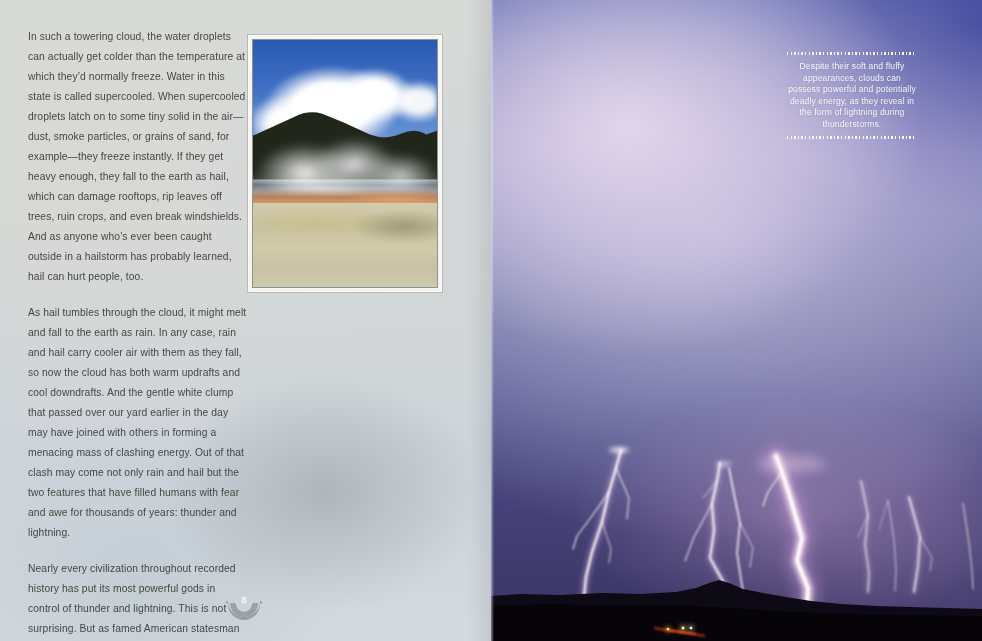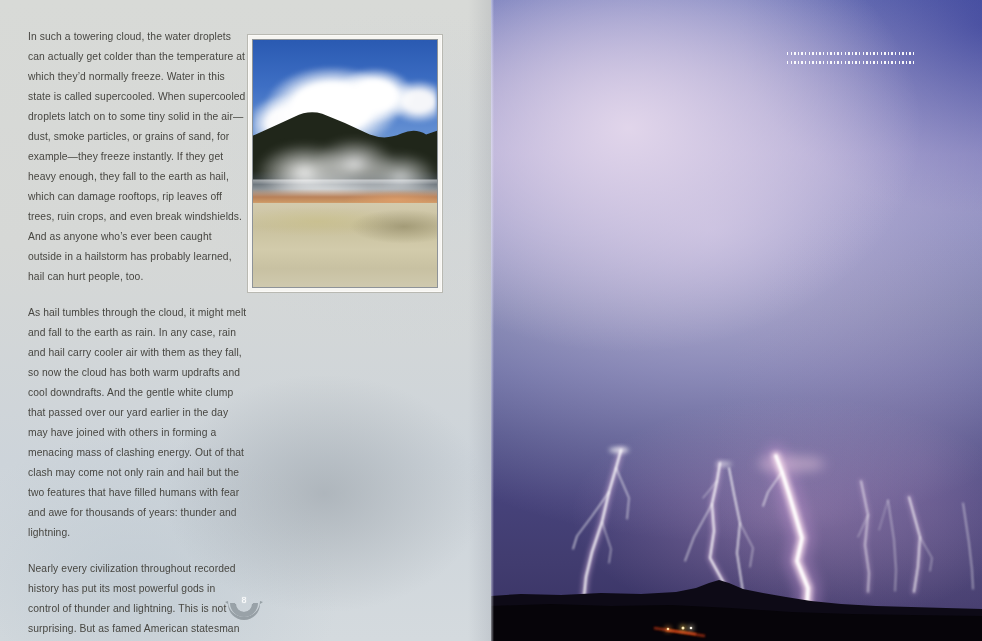--- a/index.html
+++ b/index.html
@@ -205,19 +205,20 @@
         <circle cx="177" cy="629" r="1.3" fill="#ffdca0"></circle>
         <circle cx="192" cy="628" r="2.8" fill="#ffd060" opacity="0.8" filter="url(#b2)"></circle>
         <circle cx="192" cy="628" r="1.5" fill="#ffeeb8"></circle>
         <circle cx="200" cy="628" r="2.4" fill="#fff0c8" opacity="0.8" filter="url(#b2)"></circle>
         <circle cx="200" cy="628" r="1.3" fill="#fffaf0"></circle>
       </g>
     </svg>
 
     <div class="caption caption-right">
       <div class="dotted-rule"></div>
+      <div>Despite their soft and fluffy appearances, clouds can possess powerful and potentially deadly energy, as they reveal in the form of lightning during thunderstorms.</div>
       <div class="dotted-rule"></div>
     </div>
   </div>
 
   <div class="gutter-shade"></div>
   <div class="gutter-light"></div>
 </div>
 
 </body></html>

